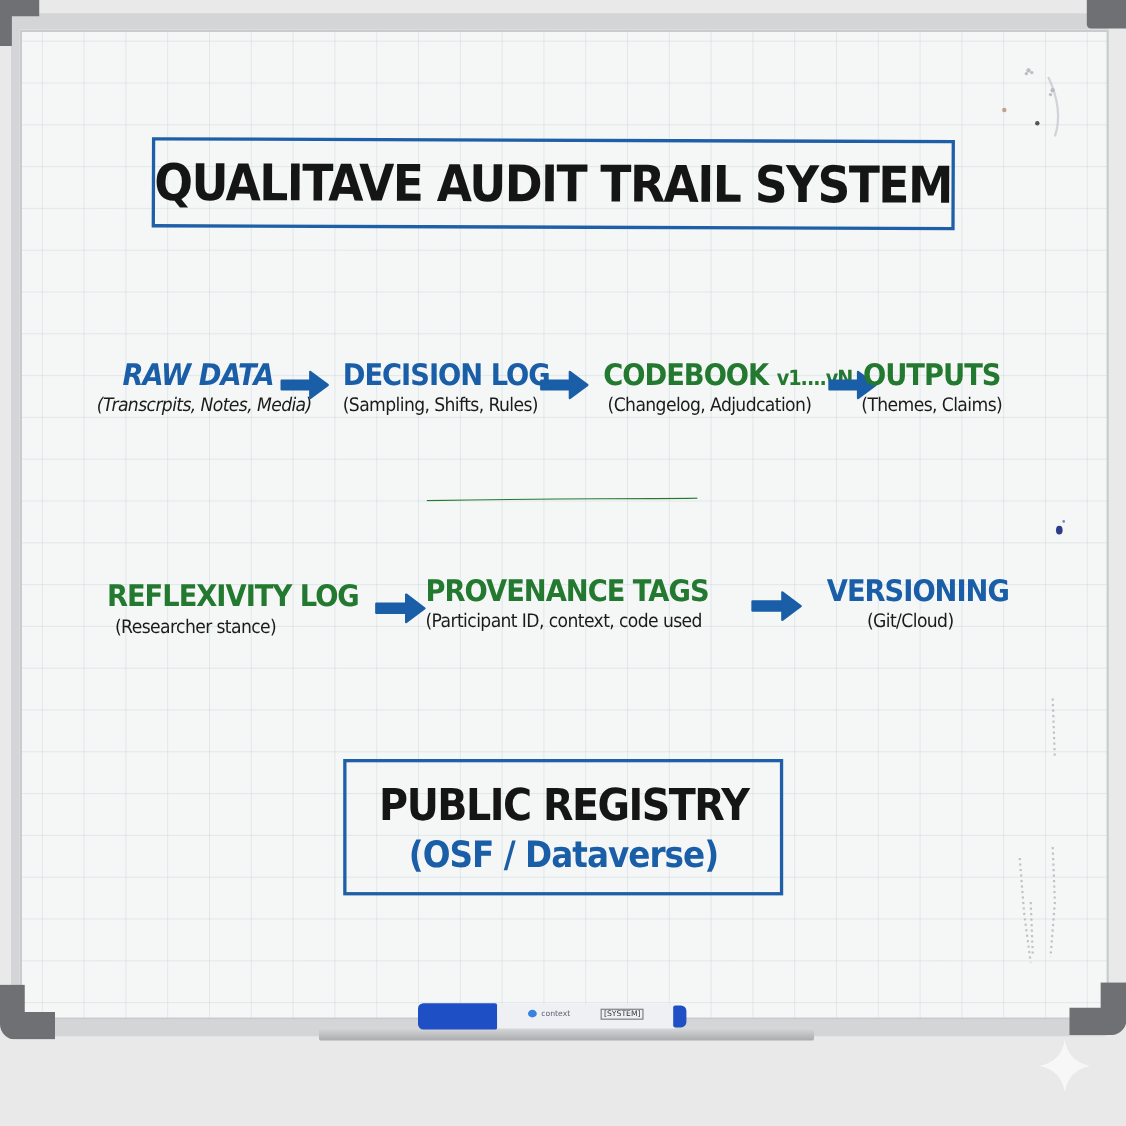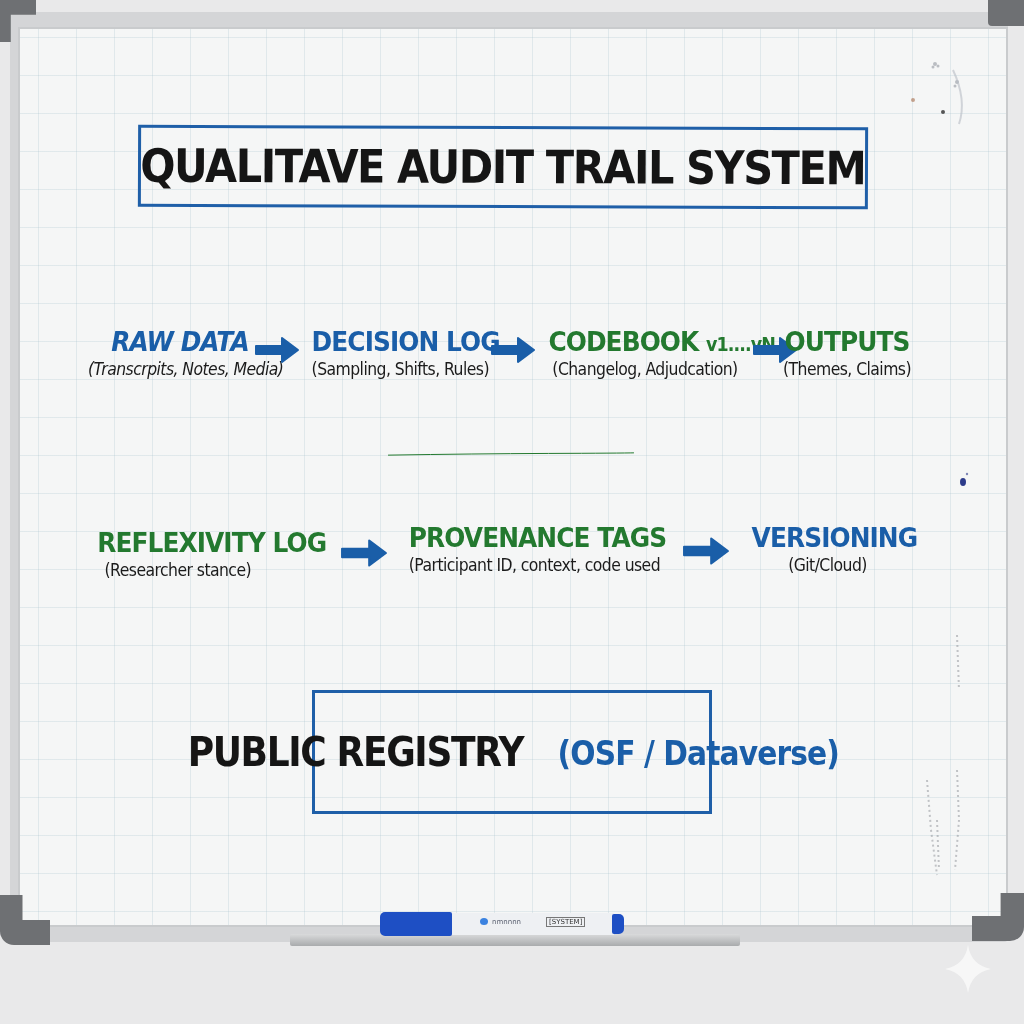--- a/index.html
+++ b/index.html
@@ -59,21 +59,21 @@
 
     .arrow { position: absolute; }
 
     .divider {
       position: absolute; left: 82px; top: 455px; width: 858px; height: 4px;
     }
 
     .registry-box {
       position: absolute; left: 312px; top: 690px; width: 394px; height: 118px;
       border: 3px solid #1f5fa8;
-      display: flex; flex-direction: row; align-items: center; justify-content: center;
+      display: flex; flex-direction: column; align-items: center; justify-content: center;
     }
     .registry-title {
       font-family: "DejaVu Sans", sans-serif; font-weight: bold; font-size: 40px;
       color: #151515; letter-spacing: -1.5px; transform: scaleX(0.9); white-space: nowrap;
     }
     .registry-sub {
       font-family: "DejaVu Sans", sans-serif; font-weight: bold; font-size: 33px;
       color: #1a5ea8; letter-spacing: -1px; transform: scaleX(0.9); white-space: nowrap; margin-top: 2px;
     }
 
@@ -144,21 +144,21 @@
 </svg>
 
 <div class="node" style="left:88px; top:527px; width:230px;">
   <span class="head green">REFLEXIVITY LOG</span>
   <span class="sub" style="text-align:left; padding-left:8px;">(Researcher stance)</span>
 </div>
 <svg class="arrow" style="left:340px; top:538px;" width="48" height="30" viewBox="0 0 46 28">
   <path d="M2 10 L28 10 L28 2 L44 14 L28 26 L28 18 L2 18 Z" fill="#1a5ea8" stroke="#1a5ea8" stroke-width="2" stroke-linejoin="round"></path>
 </svg>
 
-<div class="node" style="left:398px; top:522px; width:270px;">
+<div class="node" style="left:376px; top:522px; width:270px;">
   <span class="head green">PROVENANCE TAGS</span>
   <span class="sub">(Participant ID, context, code used</span>
 </div>
 <svg class="arrow" style="left:682px; top:536px;" width="48" height="30" viewBox="0 0 46 28">
   <path d="M2 10 L28 10 L28 2 L44 14 L28 26 L28 18 L2 18 Z" fill="#1a5ea8" stroke="#1a5ea8" stroke-width="2" stroke-linejoin="round"></path>
 </svg>
 
 <div class="node" style="left:745px; top:522px; width:165px;">
   <span class="head blue">VERSIONING</span>
   <span class="sub">(Git/Cloud)</span>
@@ -192,20 +192,20 @@
     <path d="M12 150 L16 200 L22 245"></path>
     <path d="M22 190 L24 240"></path>
   </g>
 </svg>
 
 <div class="tray"></div>
 <div class="marker">
   <div class="cap"></div>
   <div class="barrel"></div>
   <div class="dot"></div>
-  <span class="brand">nmnnnn</span>
+  <span class="brand">context</span>
   <span class="label">[SYSTEM]</span>
   <div class="end"></div>
 </div>
 
 <svg class="sparkle" viewBox="0 0 46 48">
   <path d="M23 0 Q 26 20 46 24 Q 26 28 23 48 Q 20 28 0 24 Q 20 20 23 0 Z" fill="#f7f7f7"></path>
 </svg>
 
 </body></html>

